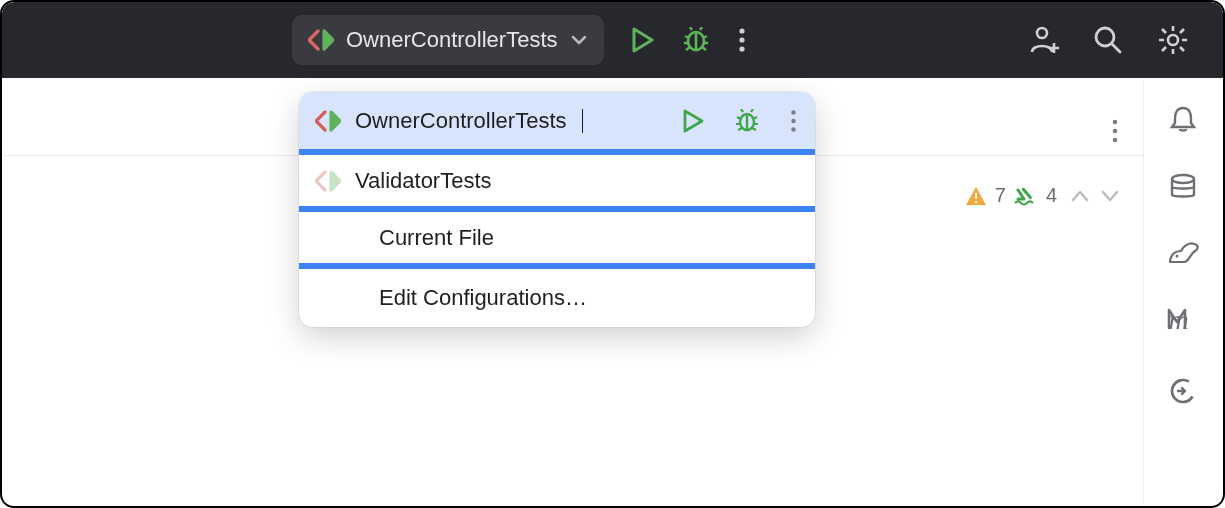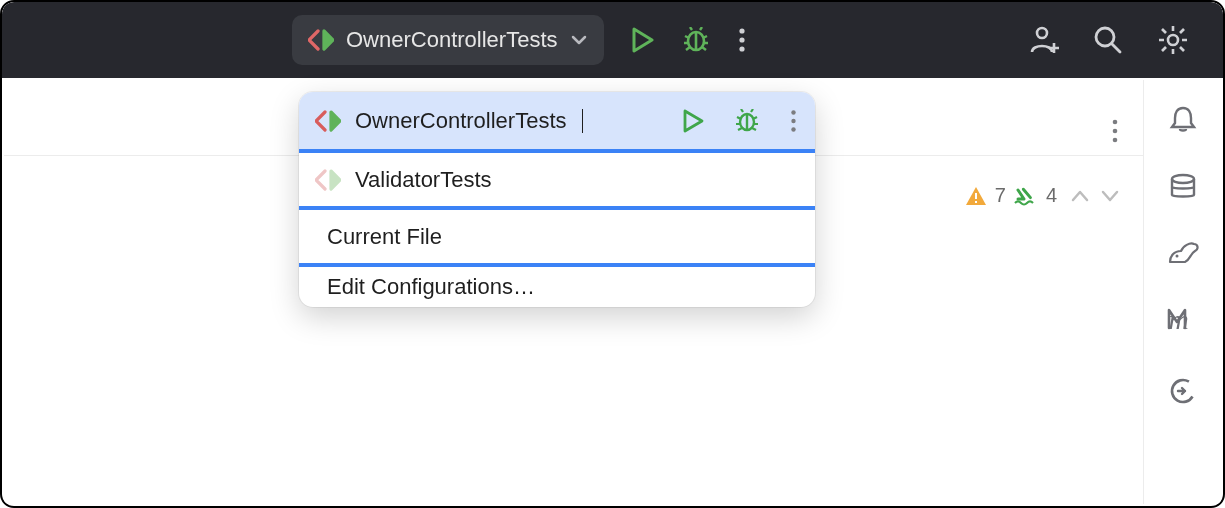--- a/index.html
+++ b/index.html
@@ -118,21 +118,21 @@
       box-shadow: 0 10px 30px rgba(0,0,0,.18), 0 0 0 1px rgba(0,0,0,.06);
       overflow: hidden;
       z-index: 5;
     }
     .dd-item {
       display: flex;
       align-items: center;
       height: 57px;
       padding: 0 16px;
       gap: 14px;
-      border-top: 4px solid #3b82f6;
+      border-top: 6px solid #3b82f6;
       cursor: pointer;
       font-size: 22px;
       color: #1f1f1f;
     }
     .dd-item:first-child { border-top: none; }
     .dd-item.selected {
       background: #d7e4fc;
     }
     .dd-item .dd-label {
       flex: 0 1 auto;
@@ -144,22 +144,22 @@
     .dd-item.selected .dd-label:after{
       content:""; position:absolute; right:0; top:0; bottom:0; width:1px;
     }
     .dd-item .dd-actions {
       margin-left: auto;
       display: flex;
       align-items: center;
       gap: 30px;
       padding-right: 2px;
     }
-    .dd-item.noicon { padding-left: 28px; }
-    .dd-item.last { height: 44px; text-align: right; }
+    .dd-item.noicon { padding-left: 80px; }
+    .dd-item.last { height: 64px; text-align: right; }
     
     .caret-blink {
       display:inline-block; width:1px; height:24px; background:#1f1f1f;
       vertical-align:middle; margin-left:1px;
     }
 
     
     svg { display: block; }
   </style>
 </head>

